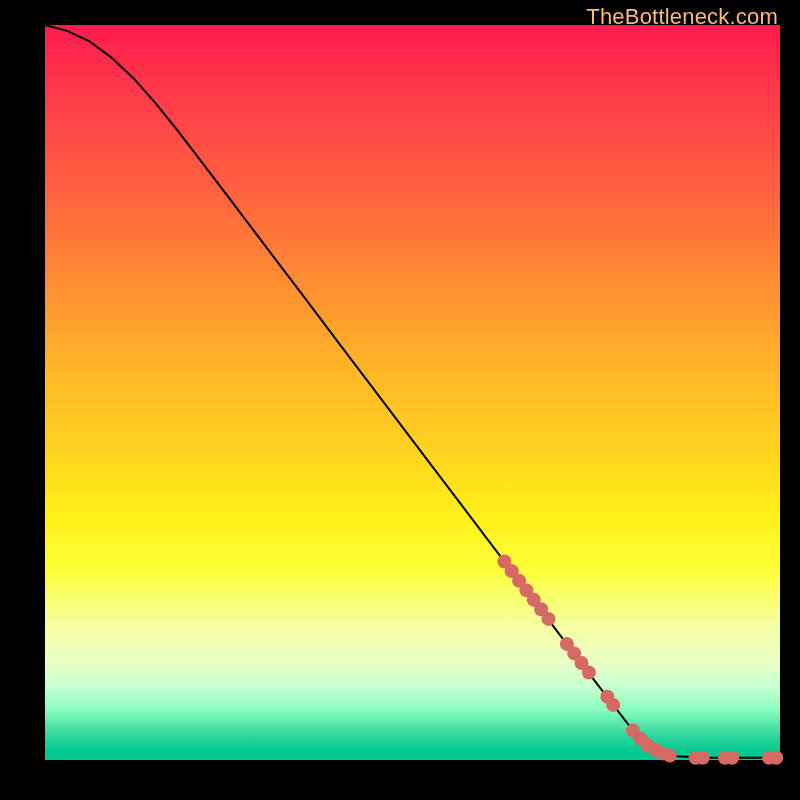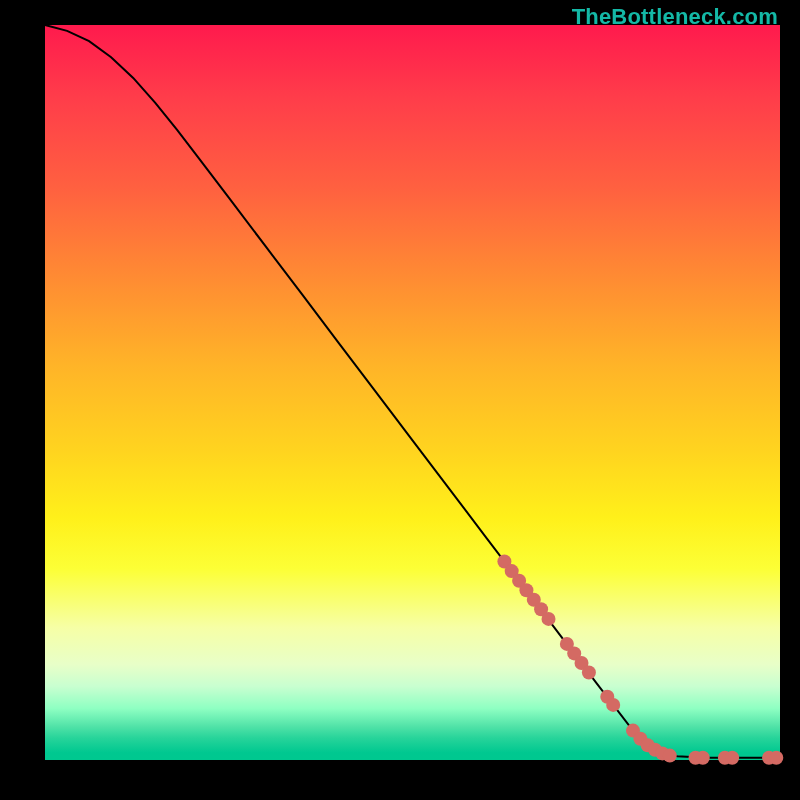--- a/index.html
+++ b/index.html
@@ -40,25 +40,24 @@
       #4fe2a7 95.5%,
       #27d49a 97%,
       #00c890 99%,
       #00c88f 100%
     );
   }
   .watermark {
     position: absolute;
     top: 4px;
     right: 22px;
-    color: #14b8a6;
+    color: #fdba74;
     font-size: 22px;
     letter-spacing: 0.2px;
     user-select: none;
-    font-weight: bold;
   }
   svg.curve {
     position: absolute;
     left: 0;
     top: 0;
     width: 100%;
     height: 100%;
     overflow: visible;
   }
   .curve-stroke {

